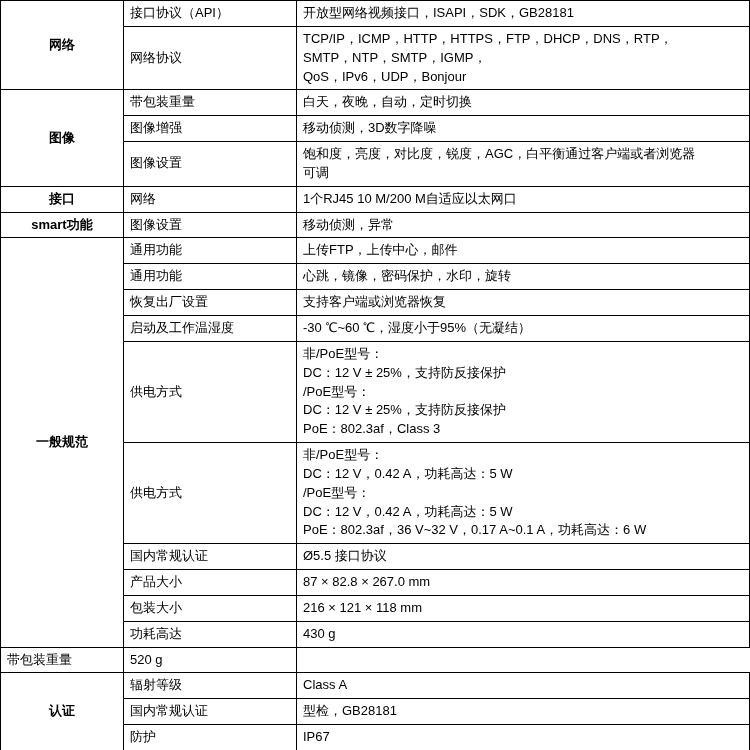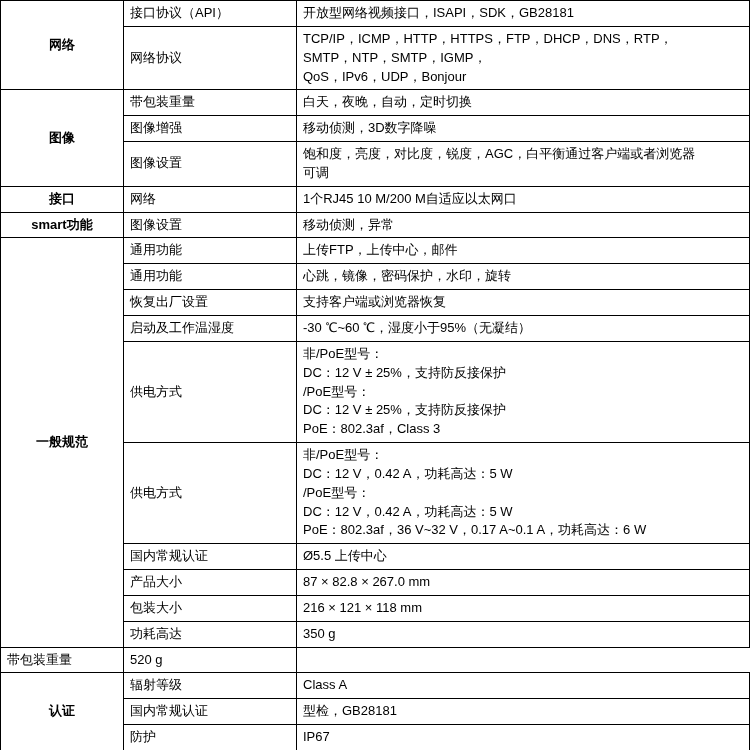--- a/index.html
+++ b/index.html
@@ -147,39 +147,39 @@
           <span class="line">非/PoE型号：</span>
           <span class="line">DC：12 V，0.42 A，功耗高达：5 W</span>
           <span class="line">/PoE型号：</span>
           <span class="line">DC：12 V，0.42 A，功耗高达：5 W</span>
           <span class="line">PoE：802.3af，36 V~32 V，0.17 A~0.1 A，功耗高达：6 W</span>
         </td>
       </tr>
       <tr>
         <td class="sub">国内常规认证</td>
         <td class="val">
-          <span class="line">Ø5.5 上传中心</span>
+          <span class="line">Ø5.5 接口协议</span>
         </td>
       </tr>
       <tr>
         <td class="sub">产品大小</td>
         <td class="val">
           <span class="line">87 × 82.8 × 267.0 mm</span>
         </td>
       </tr>
       <tr>
         <td class="sub">包装大小</td>
         <td class="val">
           <span class="line">216 × 121 × 118 mm</span>
         </td>
       </tr>
       <tr>
         <td class="sub">功耗高达</td>
         <td class="val">
-          <span class="line">350 g</span>
+          <span class="line">430 g</span>
         </td>
       </tr>
       <tr>
         <td class="sub">带包装重量</td>
         <td class="val">
           <span class="line">520 g</span>
         </td>
       </tr>
       <tr>
         <td class="cat" rowspan="3">认证</td>

